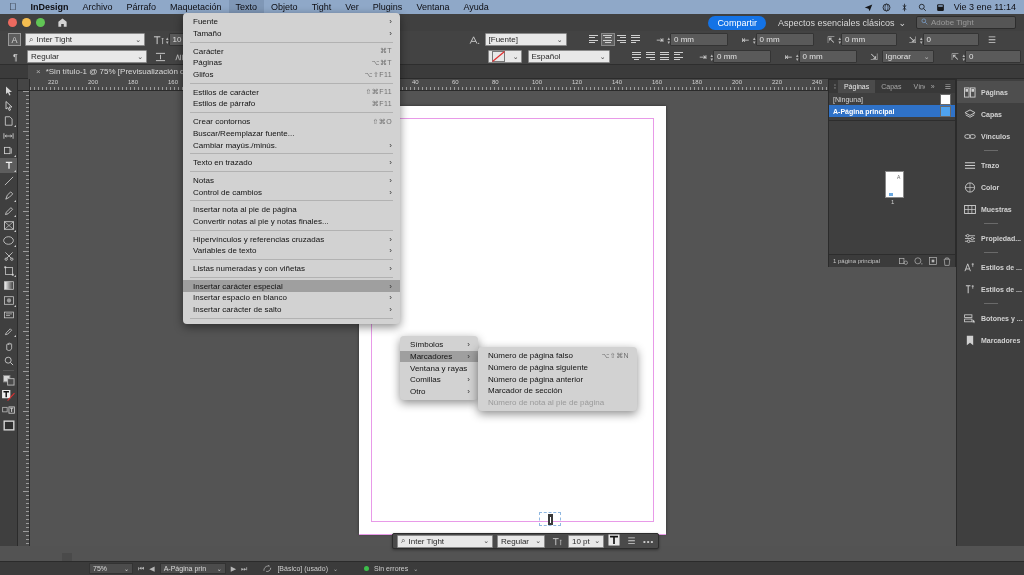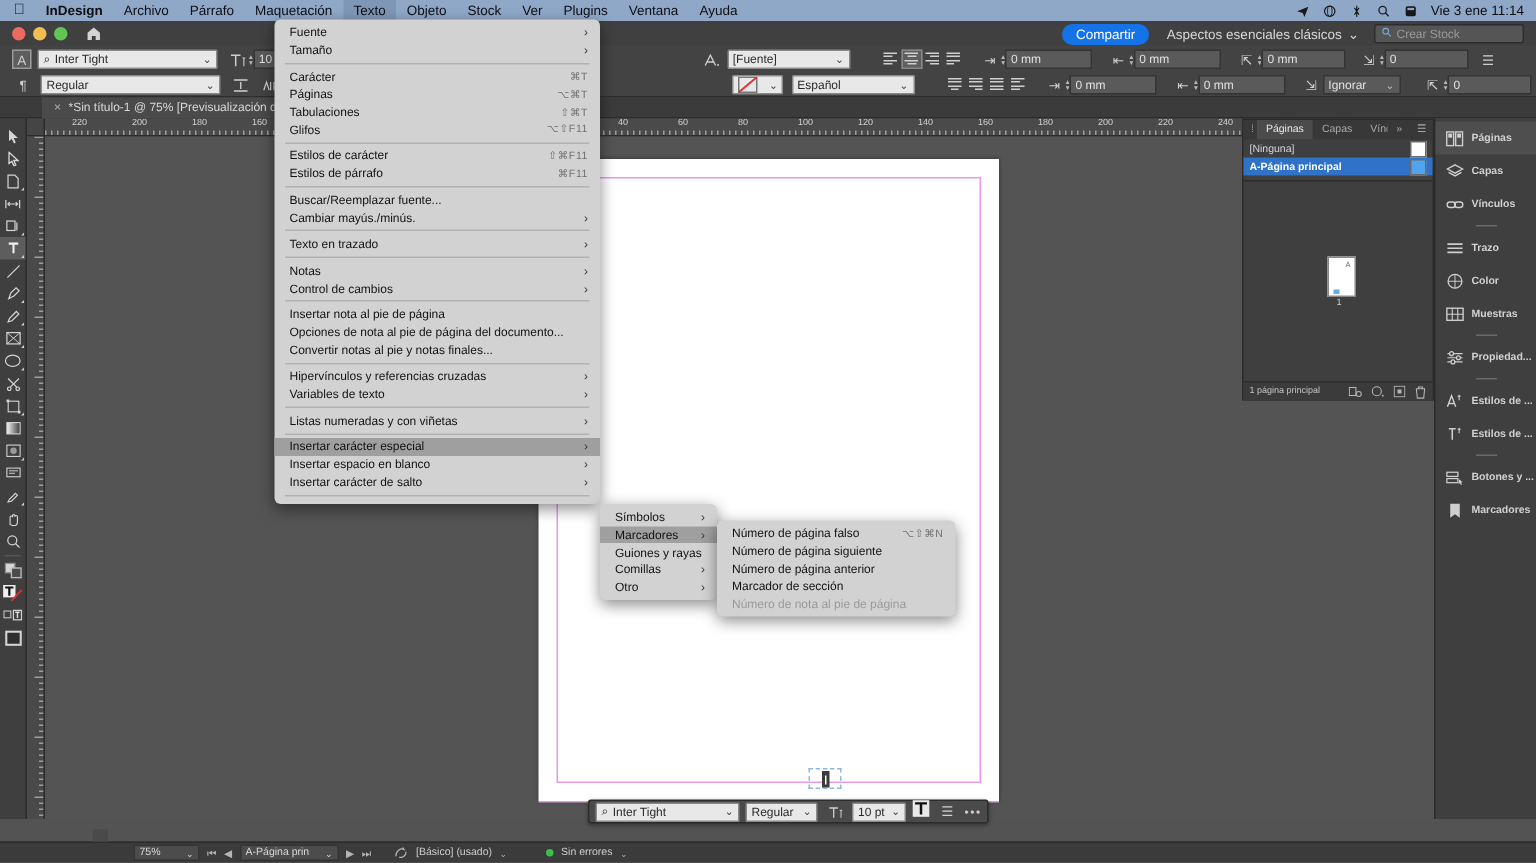--- a/index.html
+++ b/index.html
@@ -251,21 +251,21 @@
 <div id="root">
 
 <div class="macbar">
   <span class="apple"></span>
   <span class="mi bold">InDesign</span>
   <span class="mi">Archivo</span>
   <span class="mi">Párrafo</span>
   <span class="mi">Maquetación</span>
   <span class="mi active">Texto</span>
   <span class="mi">Objeto</span>
-  <span class="mi">Stock</span>
+  <span class="mi">Tight</span>
   <span class="mi">Ver</span>
   <span class="mi">Plugins</span>
   <span class="mi">Ventana</span>
   <span class="mi">Ayuda</span>
   <span class="spacer"></span>
   <span class="right">
     <span>
           <svg width="9" height="9" viewBox="0 0 12 12">
             <path d="M1 6l10-4-3.5 9L6 7.5z" fill="#16181c"></path>
           </svg>
@@ -313,21 +313,21 @@
   <span class="share-btn">Compartir</span>
   <span class="workspace">
     <span>Aspectos esenciales clásicos</span>
     <span>⌄</span>
   </span>
   <span class="stock-box">
     <span><svg width="7" height="7" viewBox="0 0 10 10">
             <circle cx="4" cy="4" r="2.7" fill="none" stroke="#7fa8d8" stroke-width="1"></circle>
             <path d="M6.2 6.2L9 9" stroke="#7fa8d8" stroke-width="1"></path>
           </svg></span>
-    <span>Crear Stock</span>
+    <span>Adobe Tight</span>
   </span>
 </div>
 
 <div class="ctrlbar">
 
   <div class="ctrlrow r1">
     <span style="width:8px"></span>
     <span class="cicon boxed">A</span>
     <span style="width:4px"></span>
     <span class="fld white" style="width:120px">
@@ -1355,38 +1355,38 @@
       <div class="msep"></div>
       <div class="mrow">
         <span class="lab">Carácter</span>
         <span class="sc">⌘T</span>
       </div>
       <div class="mrow">
         <span class="lab">Páginas</span>
         <span class="sc">⌥⌘T</span>
       </div>
       <div class="mrow">
-        <span class="lab">Tabulaciones</span>
-        <span class="sc">⇧⌘T</span>
-      </div>
-      <div class="mrow">
         <span class="lab">Glifos</span>
         <span class="sc">⌥⇧F11</span>
       </div>
       <div class="msep"></div>
       <div class="mrow">
         <span class="lab">Estilos de carácter</span>
         <span class="sc">⇧⌘F11</span>
       </div>
       <div class="mrow">
         <span class="lab">Estilos de párrafo</span>
         <span class="sc">⌘F11</span>
       </div>
       <div class="msep"></div>
       <div class="mrow">
+        <span class="lab">Crear contornos</span>
+        <span class="sc">⇧⌘O</span>
+      </div>
+      <div class="mrow">
         <span class="lab">Buscar/Reemplazar fuente...</span>
       </div>
       <div class="mrow">
         <span class="lab">Cambiar mayús./minús.</span>
         <span class="arw">›</span>
       </div>
       <div class="msep"></div>
       <div class="mrow">
         <span class="lab">Texto en trazado</span>
         <span class="arw">›</span>
@@ -1396,23 +1396,20 @@
         <span class="lab">Notas</span>
         <span class="arw">›</span>
       </div>
       <div class="mrow">
         <span class="lab">Control de cambios</span>
         <span class="arw">›</span>
       </div>
       <div class="msep"></div>
       <div class="mrow">
         <span class="lab">Insertar nota al pie de página</span>
-      </div>
-      <div class="mrow">
-        <span class="lab">Opciones de nota al pie de página del documento...</span>
       </div>
       <div class="mrow">
         <span class="lab">Convertir notas al pie y notas finales...</span>
       </div>
       <div class="msep"></div>
       <div class="mrow">
         <span class="lab">Hipervínculos y referencias cruzadas</span>
         <span class="arw">›</span>
       </div>
       <div class="mrow">
@@ -1443,21 +1440,21 @@
 <div class="menu" id="special-menu" style="left:400px; top:336px; width:78px;">
       <div class="mrow">
         <span class="lab">Símbolos</span>
         <span class="arw">›</span>
       </div>
       <div class="mrow hl">
         <span class="lab">Marcadores</span>
         <span class="arw">›</span>
       </div>
       <div class="mrow">
-        <span class="lab">Guiones y rayas</span>
+        <span class="lab">Ventana y rayas</span>
         <span class="arw">›</span>
       </div>
       <div class="mrow">
         <span class="lab">Comillas</span>
         <span class="arw">›</span>
       </div>
       <div class="mrow">
         <span class="lab">Otro</span>
         <span class="arw">›</span>
       </div>

